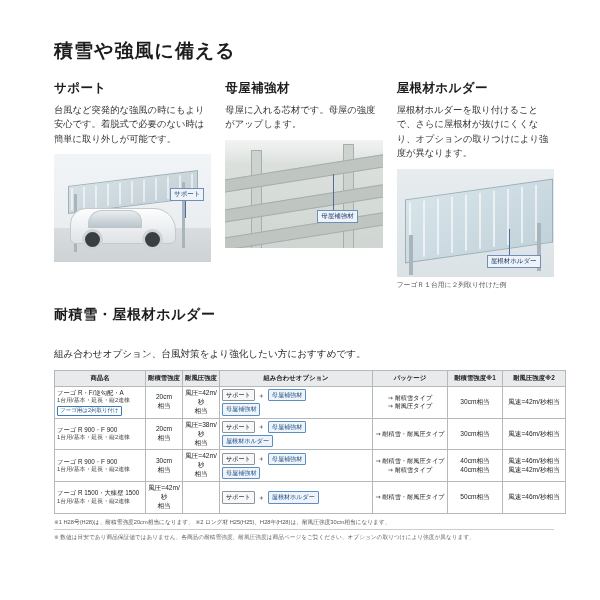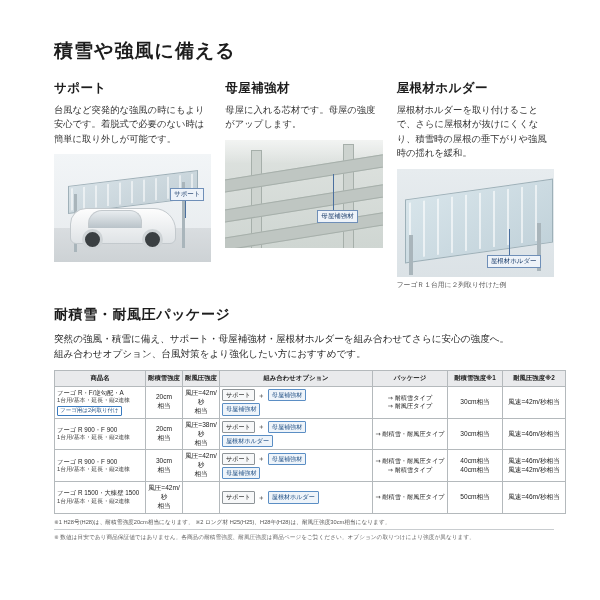--- a/index.html
+++ b/index.html
@@ -232,37 +232,37 @@
         <div class="beam b2"></div>
         <div class="beam b3"></div>
         <div class="lead" style="left:108px;top:34px;width:1px;height:36px;"></div>
         <div class="callout" style="left:92px;top:70px;">母屋補強材</div>
       </div>
       <div class="cap"></div>
     </div>
 
     <div class="col">
       <h2 class="col-title">屋根材ホルダー</h2>
-      <p class="col-body">屋根材ホルダーを取り付けることで、さらに屋根材が抜けにくくなり、積雪時の屋根の垂下がりや強風時の揺れを緩和。</p>
+      <p class="col-body">屋根材ホルダーを取り付けることで、さらに屋根材が抜けにくくなり、オプションの取りつけにより強度が異なります。</p>
       <div class="photo ph3">
         <div class="panel"></div>
         <div class="legl"></div>
         <div class="legr"></div>
         <div class="lead" style="left:112px;top:60px;width:1px;height:26px;"></div>
         <div class="callout" style="left:90px;top:86px;">屋根材ホルダー</div>
       </div>
       <div class="cap">フーゴＲ１台用に２列取り付けた例</div>
     </div>
 
   </div>
 
   <div class="sec2">
-    <h2 class="sec2-title">耐積雪・耐風圧パッケージ</h2>
+    <h2 class="sec2-title">耐積雪・屋根材ホルダー</h2>
     <p class="sec2-lead">
-      <span>突然の強風・積雪に備え、サポート・母屋補強材・屋根材ホルダーを組み合わせてさらに安心の強度へ。</span><br>
+      <br>
       <span>組み合わせオプション、台風対策をより強化したい方におすすめです。</span>
     </p>
 
     <table class="pkg">
       <thead>
         <tr>
           <th class="c-name">商品名</th>
           <th class="c-snow">耐積雪強度</th>
           <th class="c-wind">耐風圧強度</th>
           <th class="c-opt">組み合わせオプション</th>

